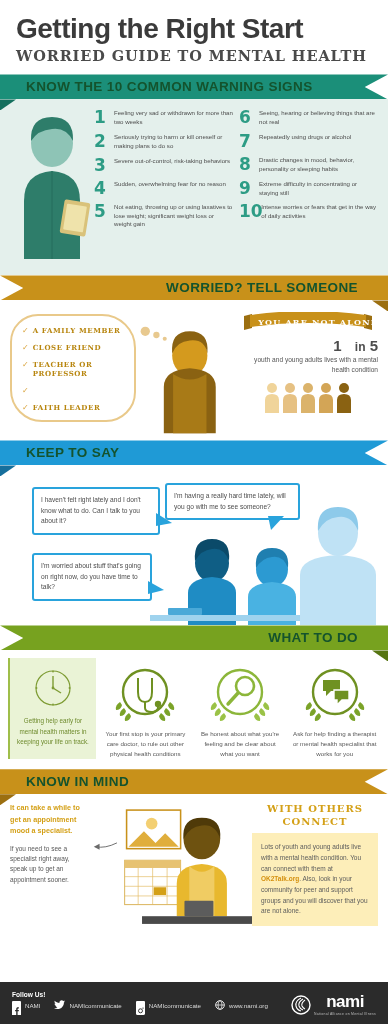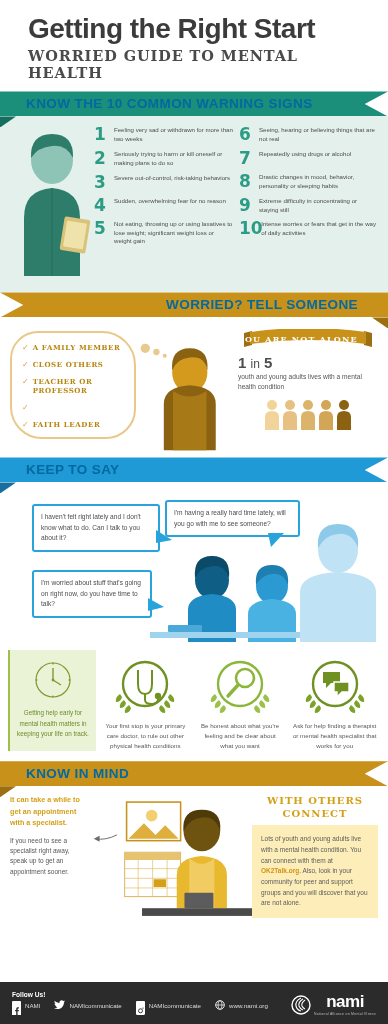--- a/index.html
+++ b/index.html
@@ -11,21 +11,21 @@
   }
   .page {
     width: 388px;
     height: 1024px;
     position: relative;
     overflow: hidden;
     background: #ffffff;
   }
 
   
-  .header { padding: 14px 16px 6px 28px; }
+  .header { padding: 14px 16px 6px 16px; }
   .title {
     font-size: 28px;
     font-weight: bold;
     color: #3b3b3b;
     letter-spacing: -0.5px;
     line-height: 1.05;
   }
   .subtitle {
     font-size: 14.5px;
     font-weight: bold;
@@ -46,21 +46,21 @@
   .banner .bar {
     position: absolute;
     left: 0; right: 0; top: 0; bottom: 0;
     clip-path: polygon(0 0, 100% 0, 100% 100%, 0 100%);
   }
   .banner .btext {
     position: relative;
     z-index: 3;
     font-size: 13.5px;
     font-weight: bold;
-    color: #0369a1;
+    color: #14532d;
     letter-spacing: 0.4px;
     padding-left: 26px;
   }
   .banner.right .btext {
     width: 100%;
     text-align: right;
     padding-right: 30px;
     padding-left: 0;
   }
   .banner .fold {
@@ -138,41 +138,41 @@
     font-weight: bold;
     color: #b8860f;
     letter-spacing: 0.6px;
     line-height: 1.3;
     font-family: "DejaVu Serif", serif;
   }
   .worried-fig { flex: 1; position: relative; }
   .alone-box {
     width: 140px;
     position: relative;
-    text-align: left;
+    text-align: right;
     padding-top: 4px;
   }
   .ribbon {
     position: relative;
     height: 22px;
     margin-bottom: 3px;
   }
   .ribbon-text {
     position: absolute;
     width: 100%;
     top: 5px;
     font-size: 8px;
     font-weight: bold;
     color: #ffffff;
     letter-spacing: 1.2px;
     font-family: "DejaVu Serif", serif;
     z-index: 3;
   }
   .stat-big { font-size: 15px; color: #4d4d4d; font-weight: bold; }
-  .stat-big em { font-style: normal; font-weight: normal; font-size: 12px; }
+  .stat-big em { font-style: normal; font-weight: bold; font-size: 12px; margin-left: 9px; }
   .stat-sub {
     font-size: 6.6px;
     color: #555;
     line-height: 1.5;
     margin-top: 1px;
   }
   .people-row {
     display: flex;
     justify-content: center;
     align-items: flex-end;
@@ -422,21 +422,21 @@
 
   <div class="sec-worried">
 
     <div class="bubble-list">
       <div class="bl-item">
         <span class="check">✓</span>
         <span class="bl-label">A FAMILY MEMBER</span>
       </div>
       <div class="bl-item">
         <span class="check">✓</span>
-        <span class="bl-label">CLOSE OTHERS</span>
+        <span class="bl-label">CLOSE FRIEND</span>
       </div>
       <div class="bl-item">
         <span class="check">✓</span>
         <span class="bl-label">TEACHER OR PROFESSOR</span>
       </div>
       <div class="bl-item">
         <span class="check">✓</span>
       </div>
       <div class="bl-item">
         <span class="check">✓</span>
@@ -543,20 +543,25 @@
     </div>
 
     <div class="speech" style="left:32px; top:88px; width:120px;">
       <span>I'm worried about stuff that's going on right now, do you have time to talk?</span>
       <svg width="18" height="16" style="position:absolute;right:-16px;bottom:2px;">
         <path d="M0 0 L16 9 L0 13 Z" fill="#29a3dc"></path>
       </svg>
     </div>
   </div>
 
+  <div class="banner right">
+    <div class="bar" style="background:#77a21f; clip-path:polygon(0 0,100% 0,100% 100%,0 100%,6% 50%);"></div>
+    <div class="btext">WHAT TO DO</div>
+    <div class="fold fold-right" style="background:#567511; clip-path:polygon(0 0,100% 0,100% 100%);"></div>
+  </div>
 
   <div class="sec-do">
 
     <div class="note-card">
       <svg width="46" height="44" viewBox="0 0 46 44" style="margin:0 auto;display:block;">
         <circle cx="23" cy="22" r="17" fill="none" stroke="#7d9b32" stroke-width="1.2"></circle>
         <line x1="23" y1="22" x2="23" y2="10" stroke="#7d9b32" stroke-width="1.4"></line>
         <line x1="23" y1="22" x2="31" y2="27" stroke="#7d9b32" stroke-width="1.4"></line>
         <circle cx="23" cy="22" r="1.4" fill="#7d9b32"></circle>
         <circle cx="23" cy="5.5" r="0.9" fill="#7d9b32"></circle>
@@ -622,21 +627,21 @@
 
   <div class="banner">
     <div class="bar" style="background:#c8911a; clip-path:polygon(0 0,100% 0,94% 50%,100% 100%,0 100%);"></div>
     <div class="btext">KNOW IN MIND</div>
     <div class="fold fold-left" style="background:#9c6f10; clip-path:polygon(0 0,100% 0,0 100%);"></div>
   </div>
 
   <div class="sec-keep">
 
     <div class="keep-left">
-      <div class="keep-bold">It can take a while to get an appointment with a specialist.</div>
+      <div class="keep-bold">It can take a while to get an appointment mood a specialist.</div>
       <div class="keep-norm">If you need to see a specialist right away, speak up to get an appointment sooner.</div>
     </div>
 
     <div class="keep-mid">
       <svg width="100%" height="130" viewBox="0 0 170 130">
 
         <path d="M30 40 Q18 46 8 44" fill="none" stroke="#6b6b6b" stroke-width="1"></path>
         <path d="M12 41 L6 44 L12 47 Z" fill="#6b6b6b"></path>
 
         <g>

